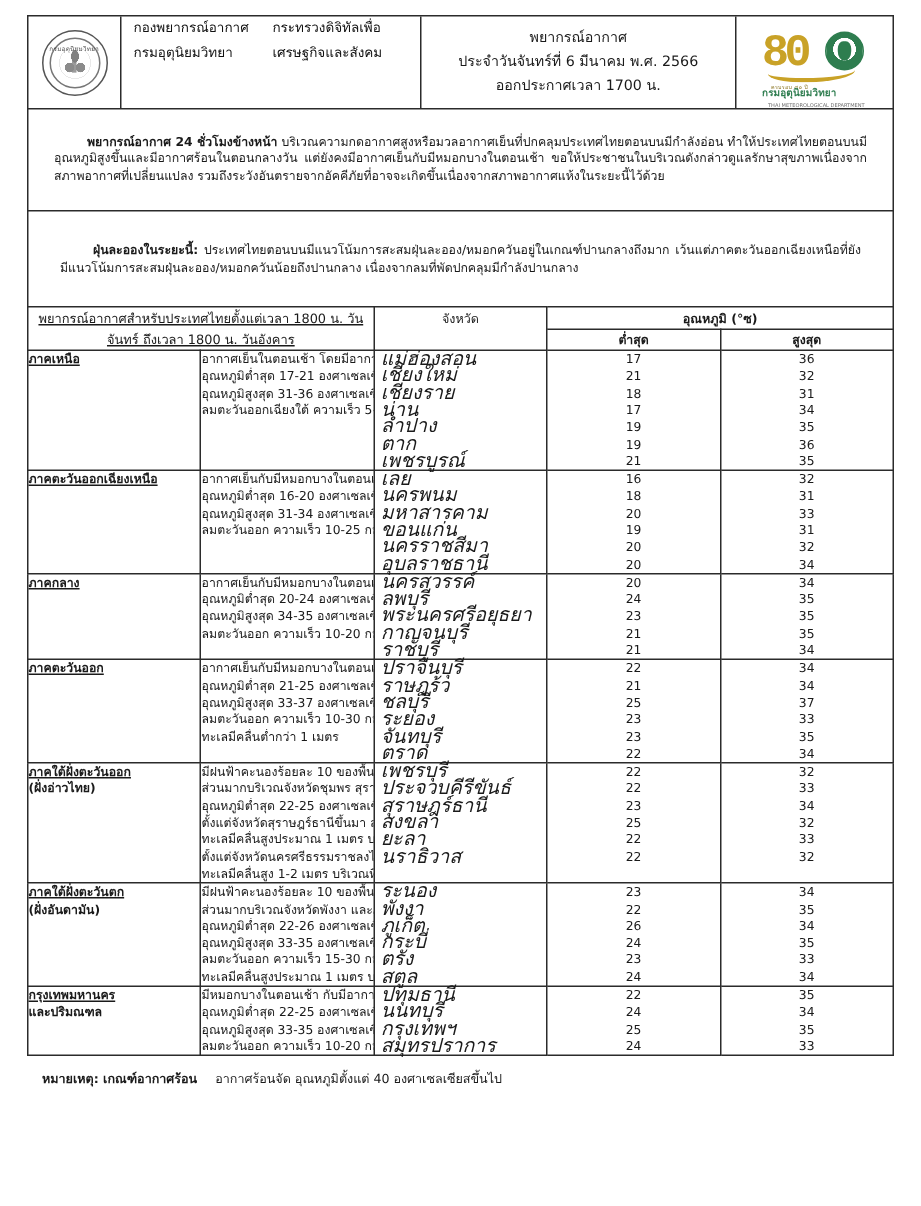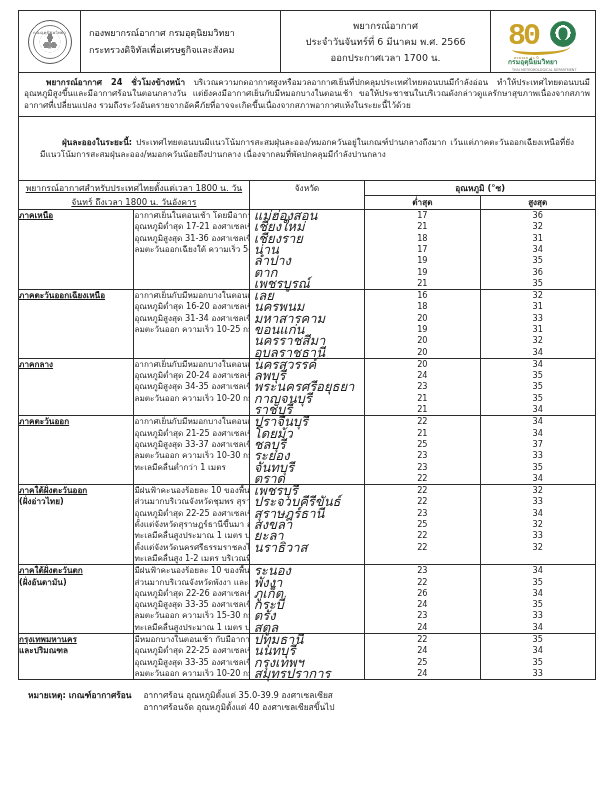--- a/index.html
+++ b/index.html
@@ -68,21 +68,21 @@
        linear-gradient(#8a8a8a, #8a8a8a) ;
     background-size: 100% 100%,100% 100%,100% 100%, 3px 14px;
     background-repeat: no-repeat;
     background-position: 0 0, 0 0, 0 0, 50% 40%;
     opacity: .85;
   }
   .hdr-left {
     width: 200px;
     flex: none;
     border-right: 1px solid #2b2b2b;
-    display: flex; flex-direction: column;
+    display: flex; flex-direction: row;
     justify-content: center;
     padding: 0 6px 0 8px;
   }
   .hdr-left div { font-size: 9px; line-height: 17px; color: #111; }
   .hdr-center {
     flex: 1 1 auto;
     border-right: 1px solid #2b2b2b;
     display: flex; flex-direction: column;
     align-items: center; justify-content: center;
     padding: 0 4px;
@@ -123,21 +123,21 @@
   }
   .logo80 .cap3 { position:absolute; left:8px; bottom:-5px; font-size:3.4px; color:#6f6f6f;}
 
   
   .intro {
     border: 1px solid #2b2b2b;
     border-bottom: none;
     padding: 4px 5px 5px 5px;
   }
   .intro p {
-    margin: 0;
+    margin: 12px;
     font-size: 8.2px;
     line-height: 11.4px;
     text-align: justify;
     text-indent: 22px;
   }
   .intro p.noind { text-indent: 22px; }
   .intro b { font-weight: bold; }
 
   .dust {
     border: 1px solid #2b2b2b;
@@ -399,21 +399,21 @@
           <td class="c-desc">
             <div>อากาศเย็นกับมีหมอกบางในตอนเช้า โดยมีอากาศร้อนในตอนกลางวัน</div>
             <div>อุณหภูมิต่ำสุด 21-25 องศาเซลเซียส</div>
             <div>อุณหภูมิสูงสุด 33-37 องศาเซลเซียส</div>
             <div>ลมตะวันออก ความเร็ว 10-30 กม./ชม.</div>
             <div>ทะเลมีคลื่นต่ำกว่า 1 เมตร</div>
           </td>
           <td class="c-prov">
             <ul>
               <li>ปราจีนบุรี</li>
-              <li>โดยม้ว</li>
+              <li>ราษฎร้ว</li>
               <li>ชลบุรี</li>
               <li>ระยอง</li>
               <li>จันทบุรี</li>
               <li>ตราด</li>
             </ul>
           </td>
           <td class="c-min">
             <ul>
               <li>22</li>
               <li>21</li>
@@ -558,18 +558,17 @@
               <li>33</li>
             </ul>
           </td>
         </tr>
       </tbody>
   </table>
 
   <div class="note">
     <div class="lbl">หมายเหตุ: เกณฑ์อากาศร้อน</div>
     <div class="body">
-      <div>อากาศร้อน อุณหภูมิตั้งแต่ 35.0-39.9 องศาเซลเซียส</div>
       <div>อากาศร้อนจัด อุณหภูมิตั้งแต่ 40 องศาเซลเซียสขึ้นไป</div>
     </div>
   </div>
 
 </div>
 
 </body></html>

